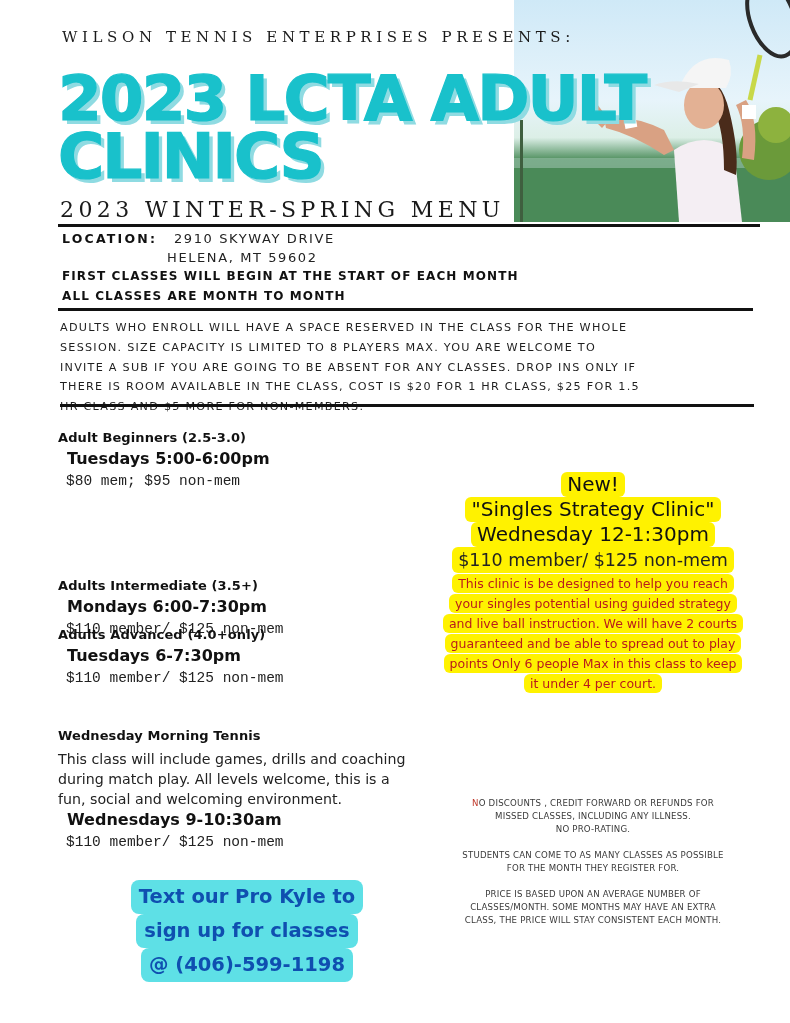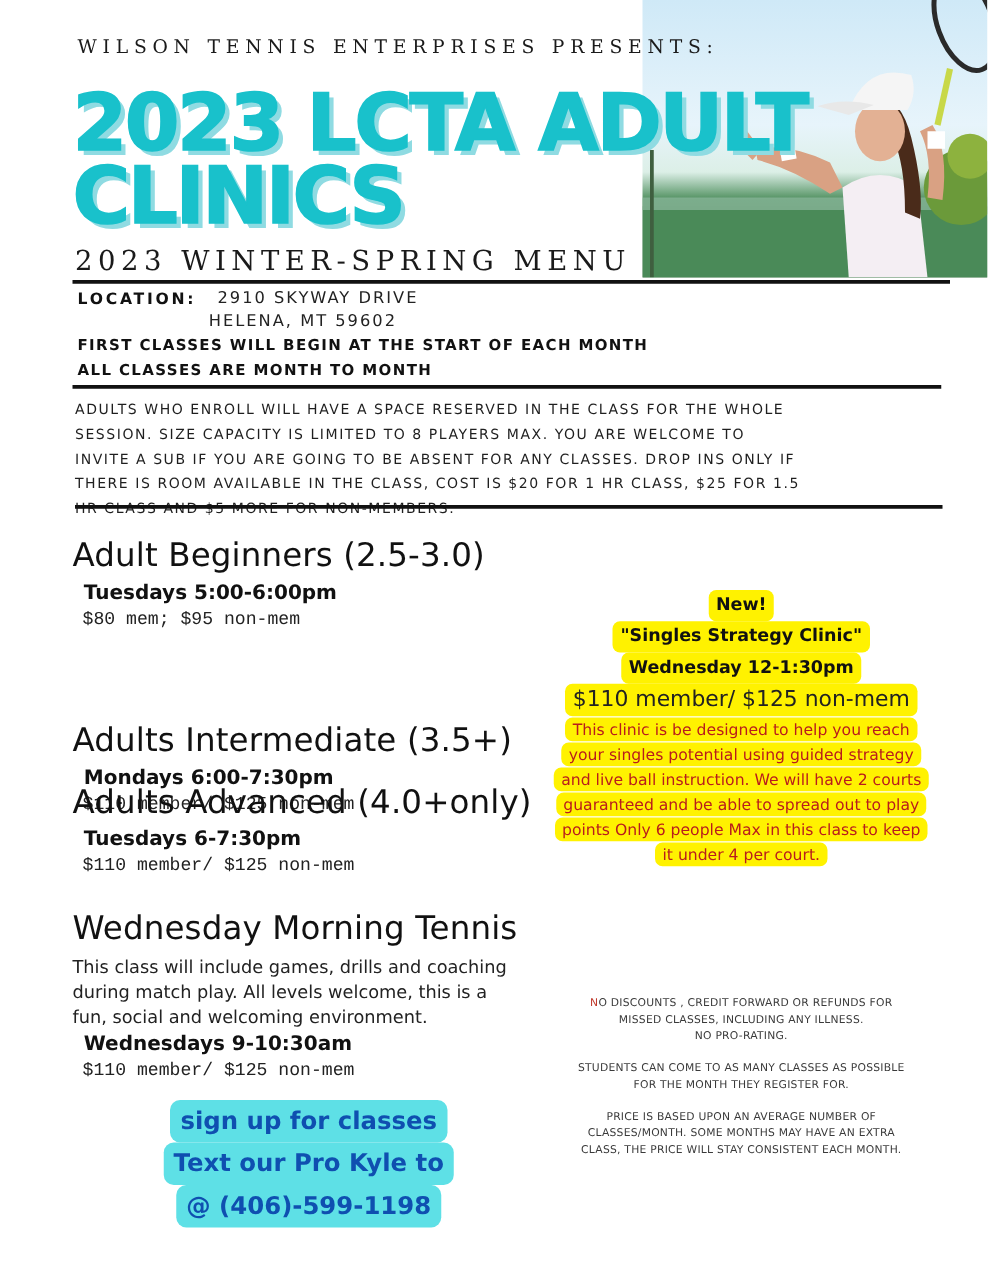--- a/index.html
+++ b/index.html
@@ -41,34 +41,34 @@
     .loc-line2 { left: 167px; top: 250px; font-size: 13px; letter-spacing: 1.6px; color: #222; }
     .bold-line { left: 62px; font-size: 12px; font-weight: 700; letter-spacing: 1.1px; white-space: nowrap; }
 
     .policy {
       left: 60px; top: 318px; width: 690px;
       font-size: 11.2px; line-height: 19.8px; letter-spacing: 1.25px; color: #1f1f1f;
     }
     .policy div { white-space: nowrap; }
 
     .class-block { left: 58px; }
-    .class-title { font-size: 26px; font-weight: 400; color: #111; white-space: nowrap; letter-spacing: 0.1px; }
+    .class-title { font-size: 13px; font-weight: 700; color: #111; white-space: nowrap; letter-spacing: 0.1px; }
     .class-time { font-size: 16px; font-weight: 700; margin-left: 9px; margin-top: 4px; white-space: nowrap; }
     .class-price { font-size: 14.5px; margin-left: 8px; margin-top: 5px; color: #222; white-space: nowrap; font-family: Liberation Mono, monospace; }
     .class-desc { font-size: 14.2px; line-height: 20px; margin-top: 6px; color: #222; white-space: nowrap; }
 
     .yellow {
       left: 432px; top: 472px; width: 322px;
       text-align: center; z-index: 2;
     }
     .yellow .ln {
       display: inline-block; background: #fff200; border-radius: 6px;
       padding: 0 6px; white-space: nowrap;
     }
-    .y-bold { font-size: 14px; font-weight: 700; line-height: 25px; color: #111; }
+    .y-bold { font-size: 20px; font-weight: 400; line-height: 25px; color: #111; }
     .y-price { font-size: 17.5px; line-height: 26px; color: #222; }
     .y-desc { font-size: 12.5px; line-height: 19px; color: #b91c1c; }
 
     .disclaimer {
       left: 452px; top: 797px; width: 282px; text-align: center;
       font-size: 8.6px; line-height: 13px; color: #3a3a3a; letter-spacing: 0.2px;
     }
     .disclaimer .gap { height: 13px; }
     .disclaimer .red-n { color: #c0392b; }
 
@@ -193,16 +193,16 @@
   <div class="gap"></div>
   <div>STUDENTS CAN COME TO AS MANY CLASSES AS POSSIBLE</div>
   <div>FOR THE MONTH THEY REGISTER FOR.</div>
   <div class="gap"></div>
   <div>PRICE IS BASED UPON AN AVERAGE NUMBER OF</div>
   <div>CLASSES/MONTH.  SOME MONTHS MAY HAVE AN EXTRA</div>
   <div>CLASS, THE PRICE WILL STAY CONSISTENT EACH MONTH.</div>
 </div>
 
 <div class="abs kyle">
+  <div><span class="ln">Text our Pro Kyle to</span></div>
   <div><span class="ln">sign up for classes</span></div>
-  <div><span class="ln">Text our Pro Kyle to</span></div>
   <div><span class="ln">@ (406)-599-1198</span></div>
 </div>
 
 </body></html>

